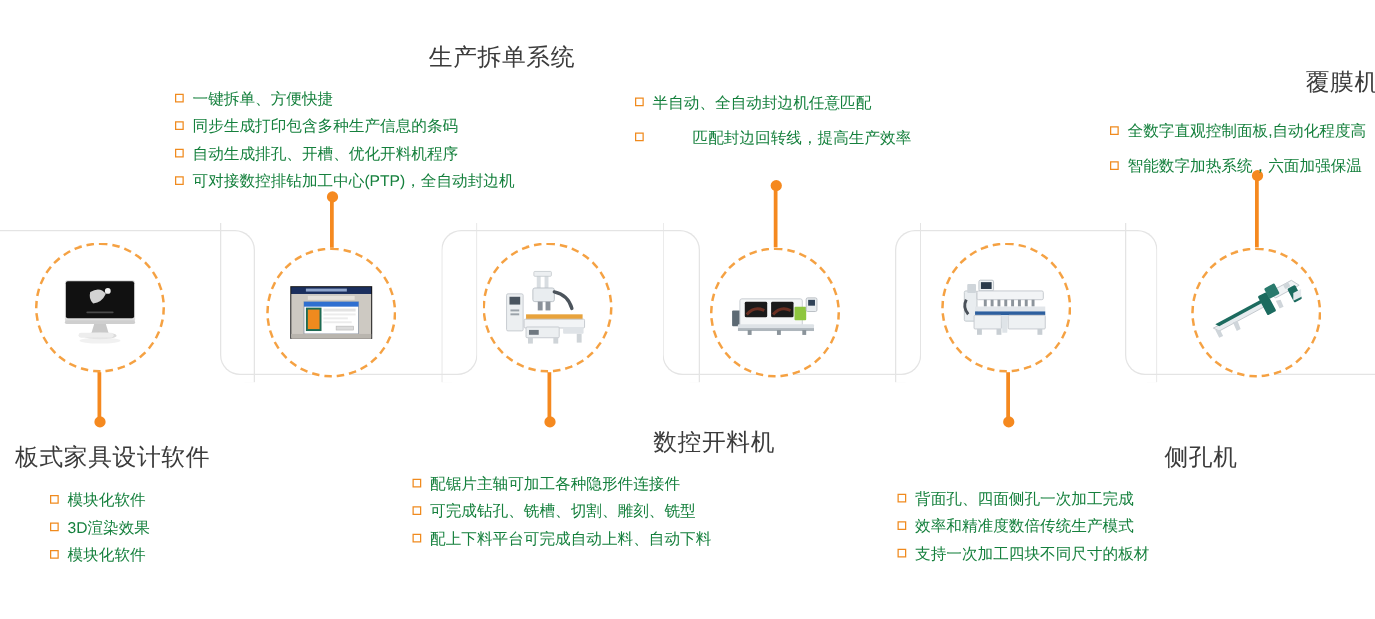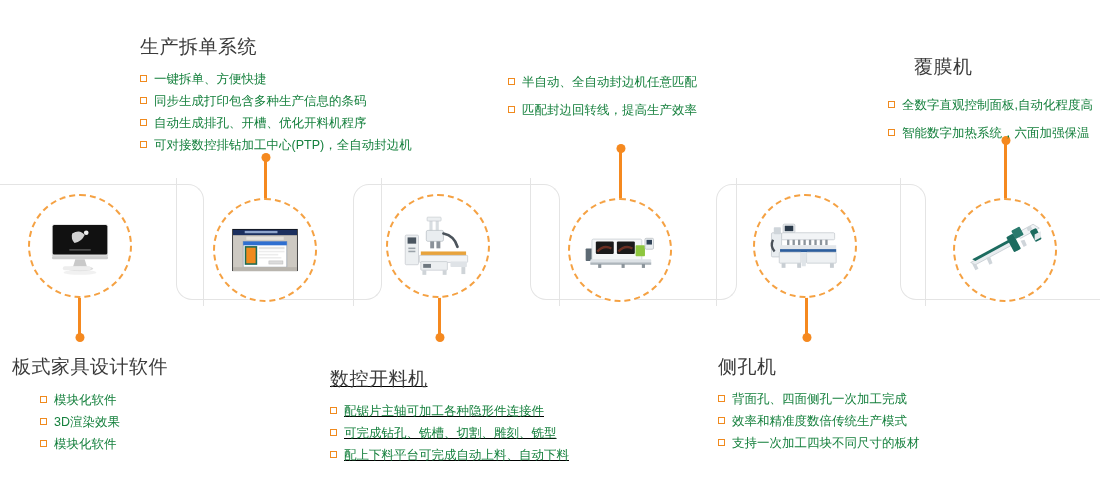--- a/index.html
+++ b/index.html
@@ -14,21 +14,21 @@
   
   .group { position: absolute; }
   .grp-title {
     font-size: 19px;
     color: #3b3b3b;
     font-weight: 400;
     letter-spacing: .5px;
     white-space: nowrap;
     line-height: 1.2;
   }
-  .grp-title.center { text-align: left; }
+  .grp-title.center { text-align: right; }
   .bullets { margin-top: 9px; }
   .bullet {
     display: flex;
     align-items: flex-start;
     font-size: 12.5px;
     color: #15803d;
     line-height: 22px;
     white-space: nowrap;
   }
   .bullet .box {
@@ -254,21 +254,21 @@
       </div>
     </div>
   </div>
 
   <div class="group" style="left:508px; top:56px; width:230px;">
     <div class="bullets" style="margin-top:12px;">
       <div class="bullet" style="line-height:28px;">
         <span class="box" style="margin-top:10px;"></span>
         <span class="txt">半自动、全自动封边机任意匹配</span>
       </div>
-      <div class="bullet" style="line-height:28px;">
+      <div class="bullet" style="line-height:28px;gap:32px;">
         <span class="box" style="margin-top:10px;"></span>
         <span class="txt">匹配封边回转线，提高生产效率</span>
       </div>
     </div>
   </div>
 
   <div class="group" style="left:888px; top:56px; width:215px;">
     <div class="grp-title center" style="margin-left:26px;">覆膜机</div>
     <div class="bullets" style="margin-top:12px;">
       <div class="bullet" style="line-height:28px;">
@@ -293,21 +293,21 @@
         <span class="box"></span>
         <span class="txt">3D渲染效果</span>
       </div>
       <div class="bullet">
         <span class="box"></span>
         <span class="txt">模块化软件</span>
       </div>
     </div>
   </div>
 
-  <div class="group" style="left:330px; top:368px; width:290px;text-decoration:underline;">
+  <div class="group" style="left:330px; top:344px; width:290px;">
     <div class="grp-title center">数控开料机</div>
     <div class="bullets">
       <div class="bullet">
         <span class="box"></span>
         <span class="txt">配锯片主轴可加工各种隐形件连接件</span>
       </div>
       <div class="bullet">
         <span class="box"></span>
         <span class="txt">可完成钻孔、铣槽、切割、雕刻、铣型</span>
       </div>

